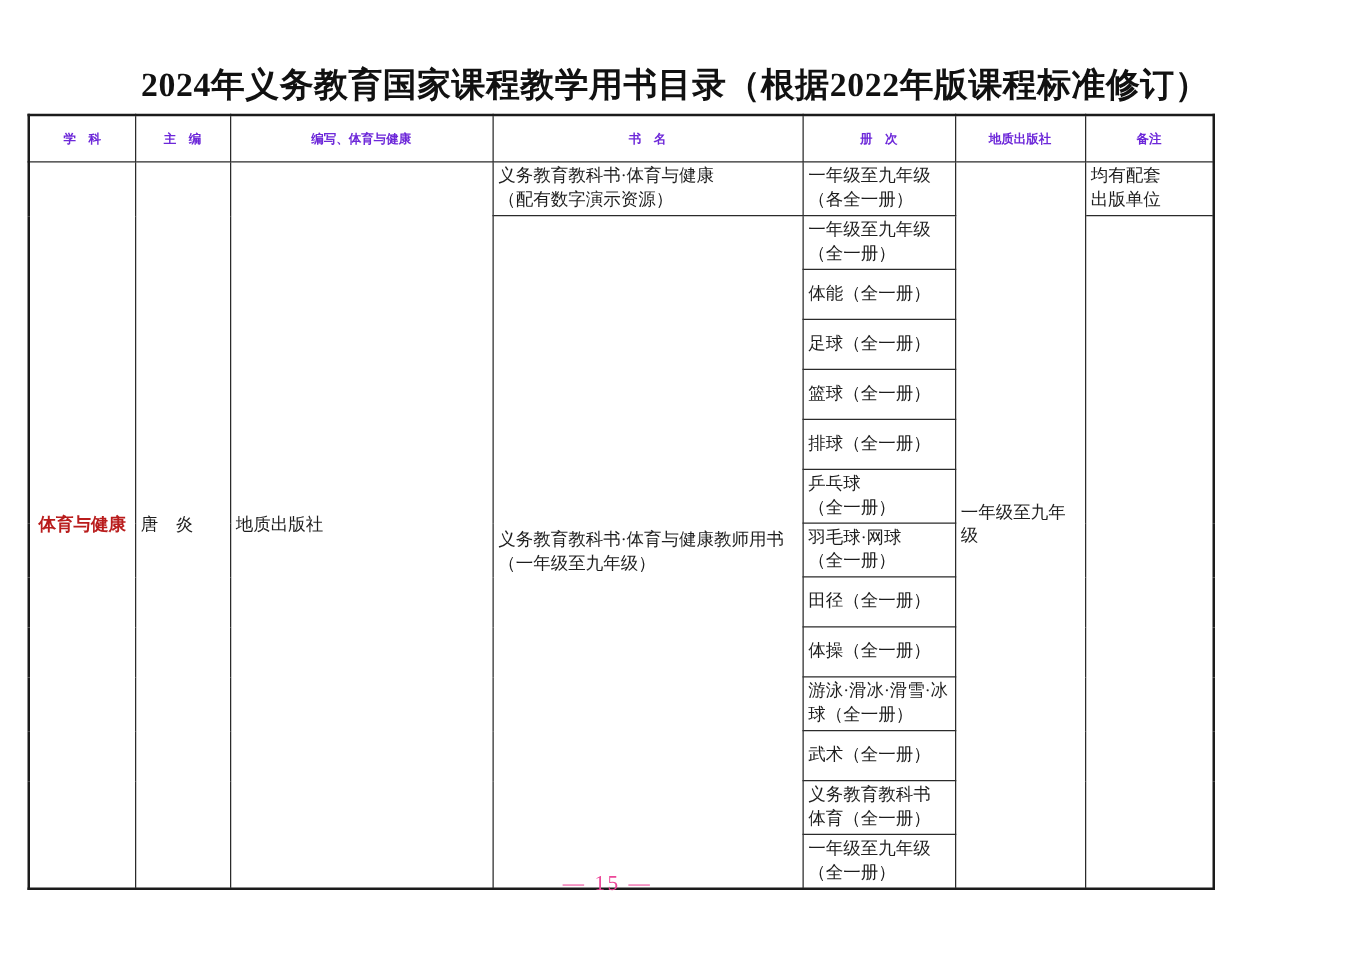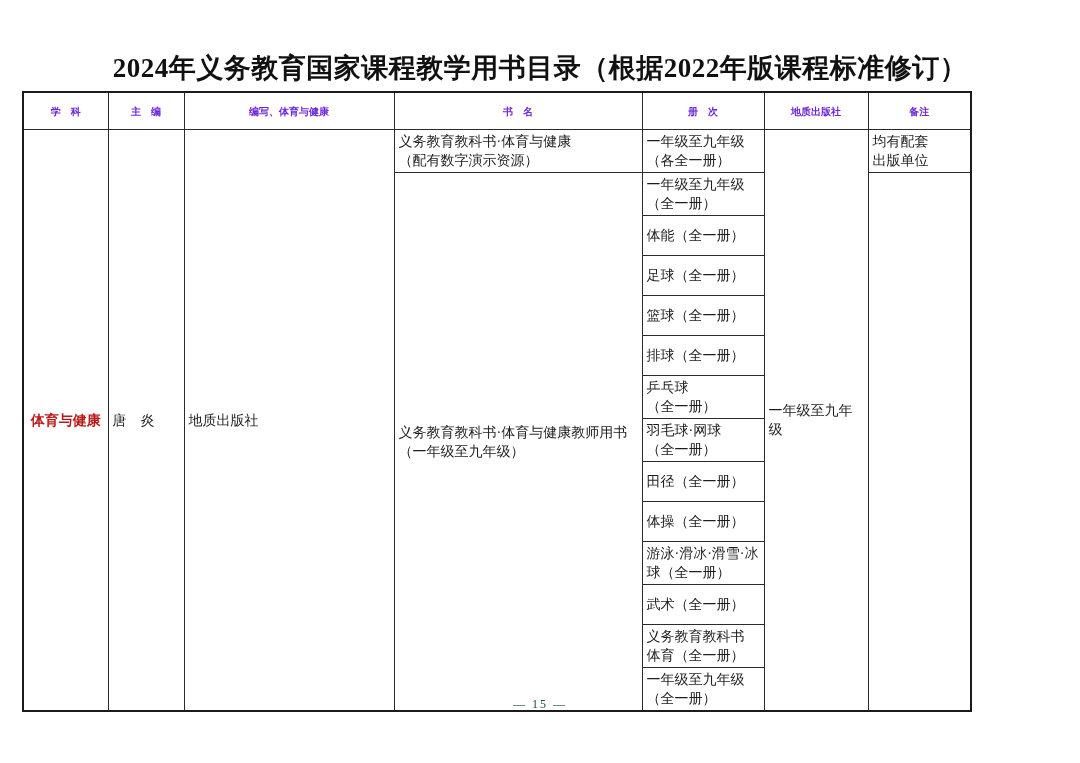--- a/index.html
+++ b/index.html
@@ -64,24 +64,24 @@
   .bookname-cell {
     text-align: left;
     padding-left: 7px;
     vertical-align: middle;
   }
   .bookname-cell.first { vertical-align: middle; }
   .page-number {
     position: absolute;
     top: 697px;
     left: 0;
-    width: 1080px;
+    width: 972px;
     text-align: center;
-    font-size: 12px;
-    color: #14532d;
+    font-size: 17px;
+    color: #ec4899;
     letter-spacing: 2px;
   }
 </style>
 </head>
 <body>
 
 <div class="doc-title">2024年义务教育国家课程教学用书目录（根据2022年版课程标准修订）</div>
 
 <table class="catalog-table">
   <colgroup>

